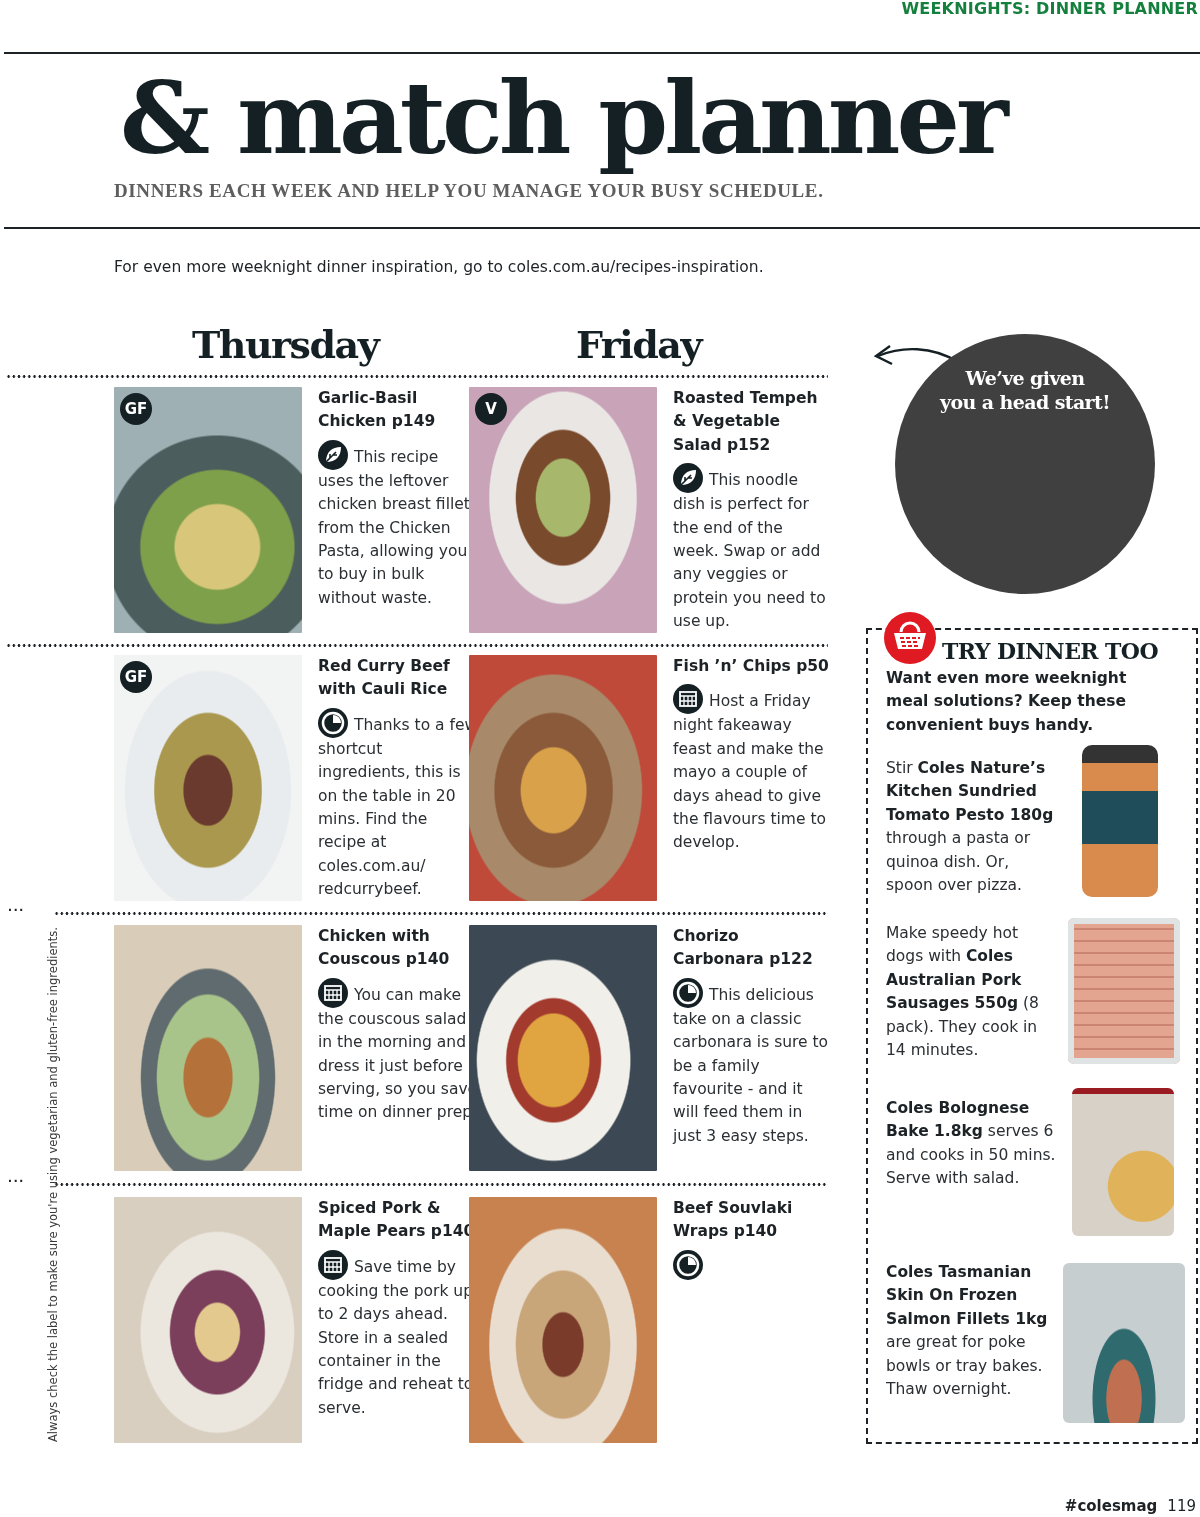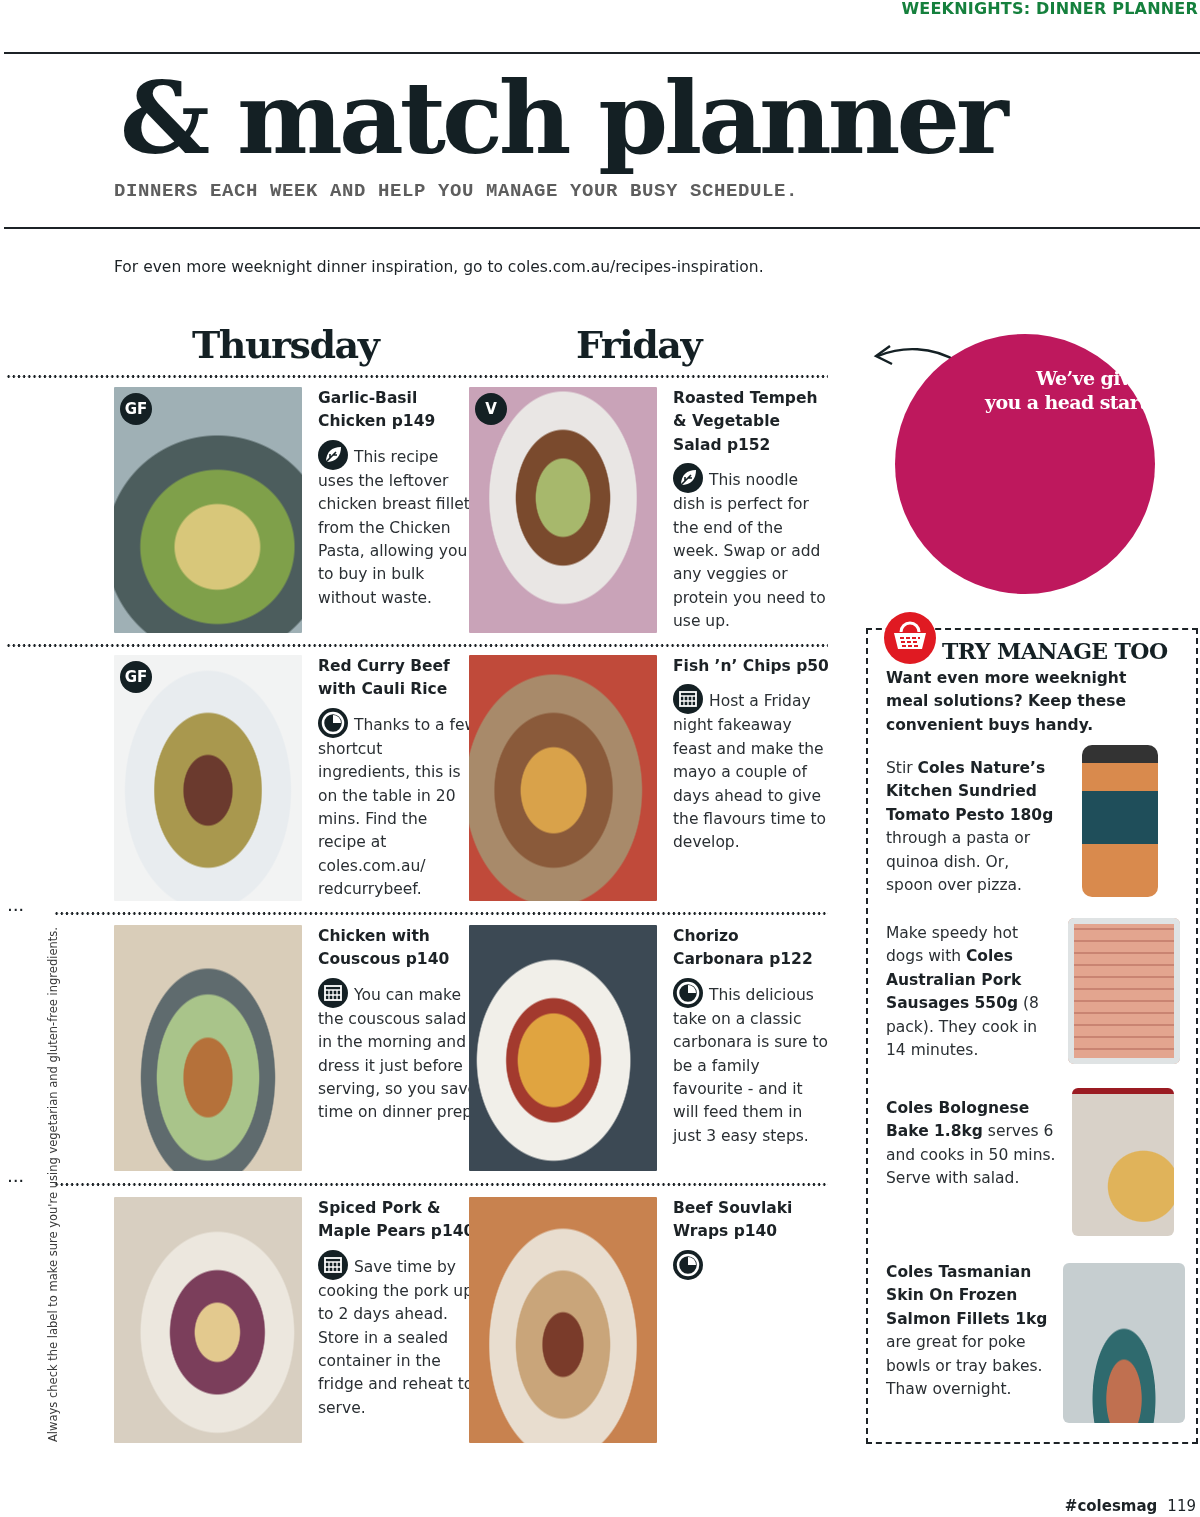--- a/index.html
+++ b/index.html
@@ -15,21 +15,21 @@
   .rule.top { top: 52px; }
   .rule.bottom { top: 227px; }
 
   .hero-title {
     position: absolute; left: 120px; top: 58px;
     font-family: "DejaVu Serif", serif; font-weight: bold;
     font-size: 100px; line-height: 120px; letter-spacing: -4px; color: #142024;
   }
   .hero-sub {
     position: absolute; left: 114px; top: 180px;
-    font-family: Liberation Mono, monospace; font-weight: bold;
+    font-family: Liberation Serif, serif; font-weight: bold;
     font-size: 19px; letter-spacing: 0.6px; color: #5e5e5e; text-align: center;
   }
   .intro {
     position: absolute; left: 114px; top: 258px;
     font-family: "DejaVu Sans", sans-serif; font-size: 15.5px; color: #1c2226;
   }
 
   .day-head {
     position: absolute; top: 322px;
     font-family: "DejaVu Serif", serif; font-weight: bold;
@@ -61,21 +61,21 @@
   .card .rtitle { font-weight: bold; font-size: 15.5px; line-height: 23.4px; }
   .card .rbody { font-size: 15.5px; line-height: 23.4px; margin-top: 6px; color: #2a2f33; }
   .ico {
     display: inline-block; width: 30px; height: 30px; border-radius: 50%;
     background: #142024; vertical-align: -8px; margin-right: 6px; position: relative;
   }
   .ico svg { position: absolute; left: 0; top: 0; }
 
   .bubble {
     position: absolute; left: 895px; top: 334px; width: 260px; height: 260px;
-    border-radius: 50%; background: #be185d; color: #fff; text-align: right;
+    border-radius: 50%; background: #404040; color: #fff; text-align: center;
   }
   .bubble .bh {
     font-family: "DejaVu Serif", serif; font-weight: bold; font-size: 19px; line-height: 24px;
     margin-top: 32px; letter-spacing: -0.6px;
   }
   .bubble .bb {
     font-family: "DejaVu Sans", sans-serif; font-size: 15.5px; line-height: 23.4px;
     letter-spacing: 0.3px; margin-top: 0;
   }
   .arrow { position: absolute; left: 872px; top: 340px; }
@@ -241,21 +241,21 @@
 </div>
 
 <div class="try-box"></div>
 <div class="basket">
   <svg width="52" height="52" viewBox="0 0 52 52">
     <path d="M17 20 A9 9 0 0 1 35 20" stroke="#fff" stroke-width="3" fill="none"></path>
     <path d="M10 21 H42 L38 37 H14 Z" fill="#fff"></path>
     <path d="M16 26 H36 M17 30 H35 M18 34 H34" stroke="#e01a22" stroke-width="2" stroke-dasharray="4 2"></path>
   </svg>
 </div>
-<div class="try-title">TRY MANAGE TOO</div>
+<div class="try-title">TRY DINNER TOO</div>
 <div class="try-intro">Want even more weeknight meal solutions? Keep these convenient buys handy.</div>
 
 <div class="prod" style="top:757px;"><span>Stir </span><b>Coles Nature’s Kitchen Sundried Tomato Pesto 180g</b><span> through a pasta or quinoa dish. Or, spoon over pizza.</span></div>
 <div class="prod-img" style="left:1082px; top:745px; width:76px; height:152px; border-radius:10px; background: linear-gradient(#333 0 12%, #d98a4d 12% 30%, #1f4e5a 30% 65%, #d98a4d 65%);"></div>
 
 <div class="prod" style="top:922px;"><span>Make speedy hot dogs with </span><b>Coles Australian Pork Sausages 550g</b><span> (8 pack). They cook in 14 minutes.</span></div>
 <div class="prod-img" style="left:1068px; top:918px; width:112px; height:146px; background: repeating-linear-gradient(#e3a58f 0 10px, #c98472 10px 12px); box-shadow: inset 0 0 0 6px #dfe3e4;"></div>
 
 <div class="prod" style="top:1097px;"><span></span><b>Coles Bolognese Bake 1.8kg</b><span> serves 6 and cooks in 50 mins. Serve with salad.</span></div>
 <div class="prod-img" style="left:1072px; top:1088px; width:102px; height:148px; background: radial-gradient(circle at 70% 65%, #e0b35a 0 30%, #d8d1c8 31%); border-top:6px solid #9a1b22;"></div>

